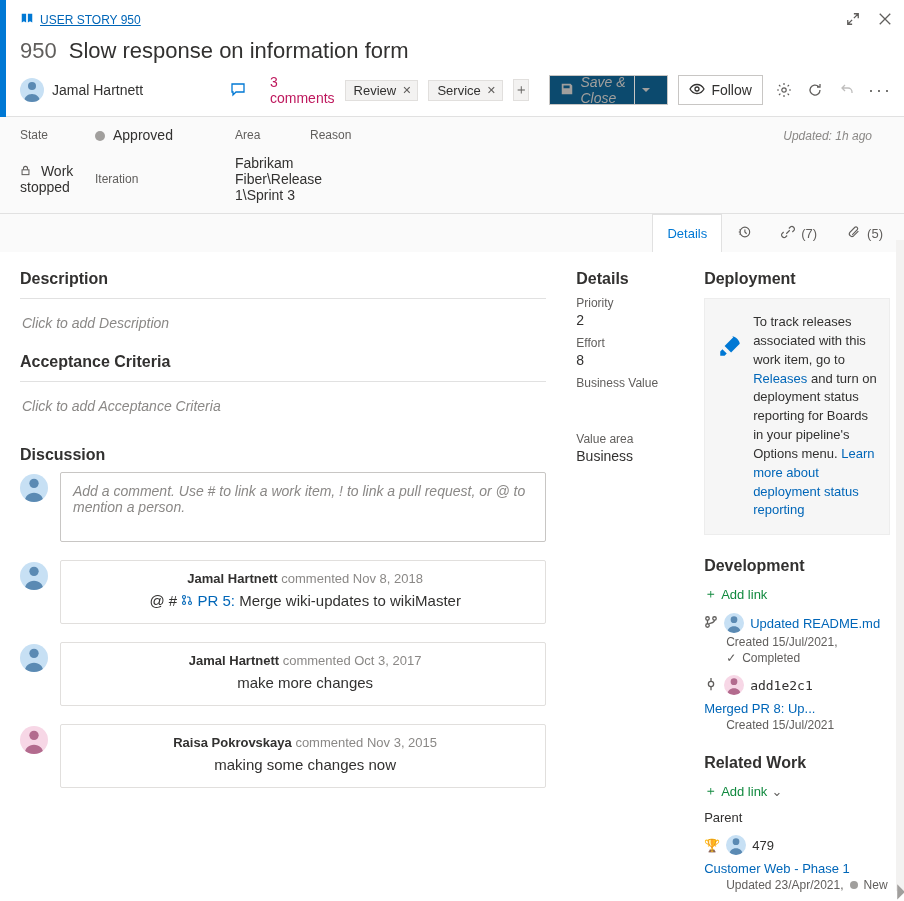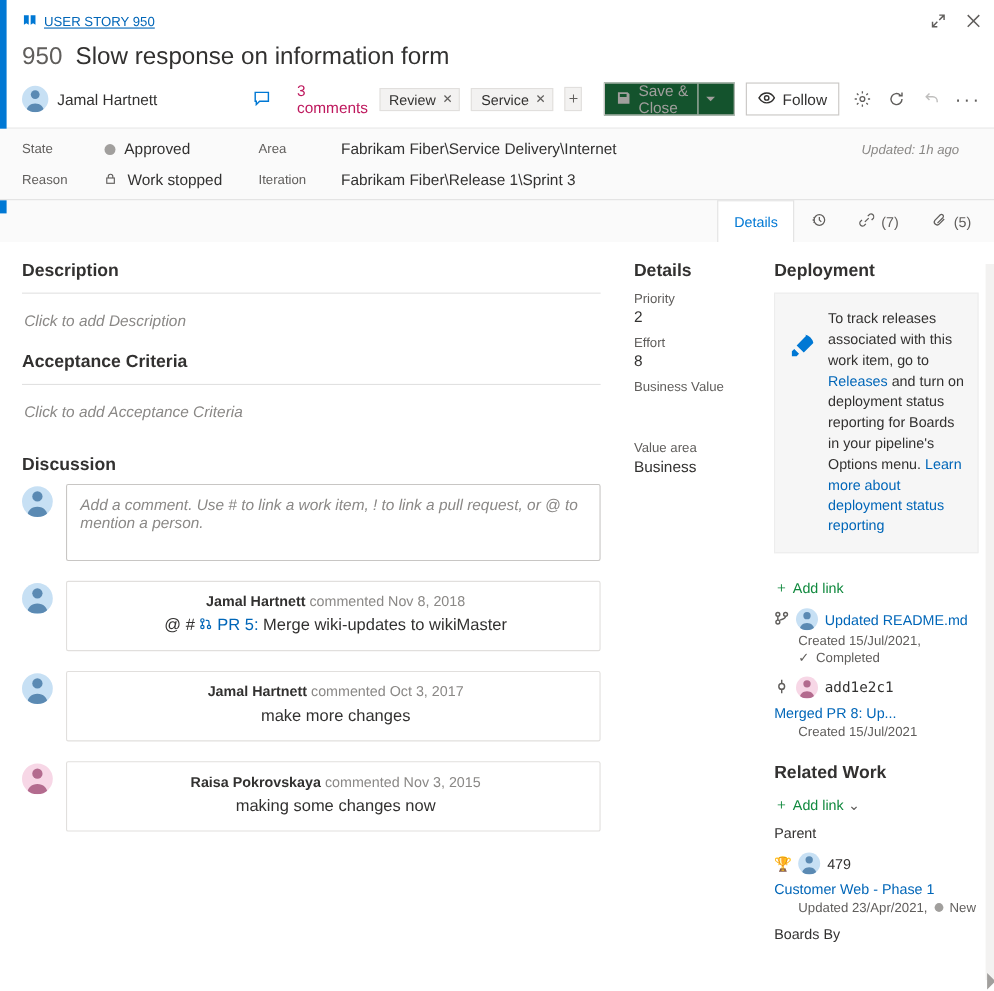--- a/index.html
+++ b/index.html
@@ -32,21 +32,21 @@
   .avatar { width:24px; height:24px; border-radius:50%; background:#c7e0f4; display:inline-flex; align-items:flex-end; justify-content:center; overflow:hidden; flex-shrink:0;}
   .avatar.sm { width:20px; height:20px; }
   .avatar.pink { background:#f7d7e6;}
   .avatar svg { width:100%; height:100%; }
   .assigned { display:flex; align-items:center; gap:8px; min-width:200px;}
   .comments { display:flex; align-items:center; gap:24px; color:#be185d; cursor:pointer;}
   .tag { background:#f3f2f1; border:1px solid #e1dfdd; padding:2px 6px 2px 8px; font-size:13px; display:inline-flex; align-items:center; gap:6px; cursor:default;}
   .tag .x { color:#605e5c; cursor:pointer; font-size:11px;}
   .add-tag { width:22px; height:22px; border:1px solid #e1dfdd; background:#f3f2f1; display:inline-flex; align-items:center; justify-content:center; color:#605e5c; cursor:pointer; font-size:14px;}
   .btn { height:30px; border:1px solid #c8c6c4; background:#fff; display:inline-flex; align-items:center; padding:0 10px; gap:6px; cursor:pointer; color:#323130;}
-  .btn.disabled { background:#14532d; color:#a19f9d; cursor:default;}
+  .btn.disabled { background:#0c4a6e; color:#a19f9d; cursor:default;font-style:italic;}
   .split { border-left:1px solid #c8c6c4; height:100%; padding:0 6px; display:flex; align-items:center;}
   .icon-btn { width:30px; height:30px; display:inline-flex; align-items:center; justify-content:center; cursor:pointer; color:#605e5c;}
   .more { font-size:18px; letter-spacing:2px;}
 
   .meta-area { background:#fafafa; border-bottom:1px solid #e1e1e1; padding:10px 20px; position:relative;}
   .meta-grid { display:grid; grid-template-columns: 65px 130px 65px 1fr; row-gap:12px; column-gap:10px; align-items:center; max-width:700px;}
   .meta-label { font-size:12px; color:#605e5c;}
   .state-dot { width:10px; height:10px; border-radius:50%; background:#a19f9d; display:inline-block; margin-right:8px; vertical-align:middle;}
   .lock { color:#605e5c; margin-right:6px;}
   .updated { position:absolute; right:32px; top:12px; font-size:12px; color:#8a8886; font-style:italic;}
@@ -196,21 +196,20 @@
     </span>
     <span class="icon-btn more">···</span>
   </div>
 </div>
 
 <div class="meta-area">
   <div class="meta-grid">
     <span class="meta-label">State</span>
     <span><span class="state-dot"></span><span>Approved</span></span>
     <span class="meta-label">Area</span>
-    <span>Fabrikam Fiber\Service Delivery\Internet</span>
 
     <span class="meta-label">Reason</span>
     <span>
       <span class="lock">
         <svg width="11" height="11" viewBox="0 0 16 16" fill="none" stroke="currentColor" stroke-width="1.5">
             <rect x="3" y="7" width="10" height="7"></rect>
             <path d="M5 7V5a3 3 0 0 1 6 0v2"></path>
           </svg>
       </span><span>Work stopped</span>
     </span>
@@ -338,20 +337,21 @@
               <path d="M14 3c3 0 7 4 7 7l-8 8-3-3-3-3 8-8-1-1zM5 15l4 4-2 2H3v-4l2-2z"></path>
             </svg>
         </span>
         <div>
           <span>To track releases associated with this work item, go to </span><a class="link">Releases</a><span> and turn on deployment status reporting for Boards in your pipeline's Options menu. </span><a class="link">Learn more about deployment status reporting</a>
         </div>
       </div>
     </div>
 
     <div class="panel">
+      <h3>Development</h3>
       <span class="add-link">＋ <span>Add link</span></span>
 
       <div class="dev-item">
         <div class="row1">
           <span style="color:#605e5c"><svg width="14" height="14" viewBox="0 0 16 16" fill="none" stroke="currentColor" stroke-width="1.5">
                 <circle cx="4" cy="4" r="2"></circle>
                 <circle cx="4" cy="12" r="2"></circle>
                 <circle cx="12" cy="4" r="2"></circle>
                 <path d="M4 6v4M12 6c0 3-4 3-6 4"></path>
               </svg></span>

